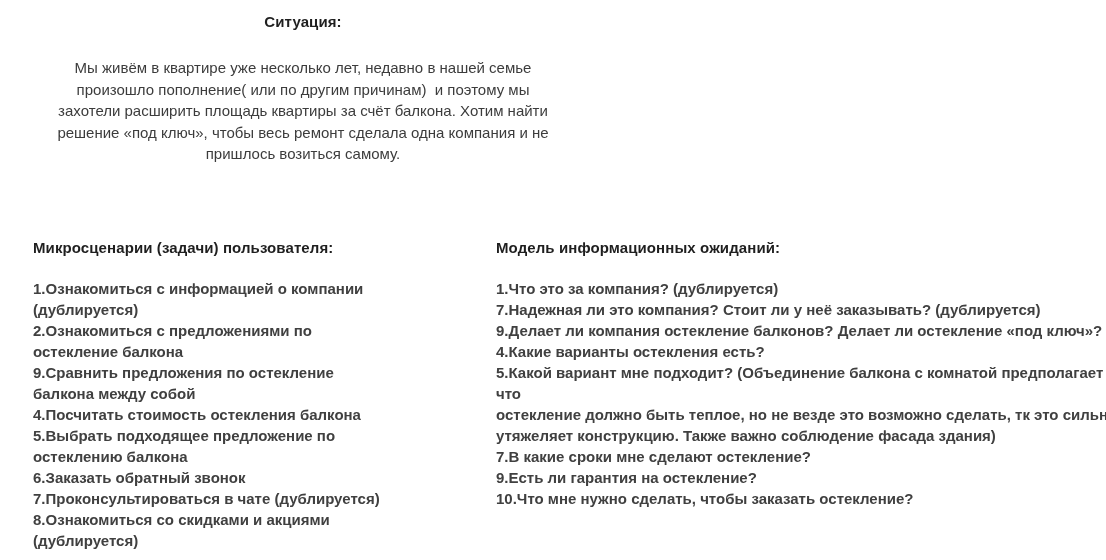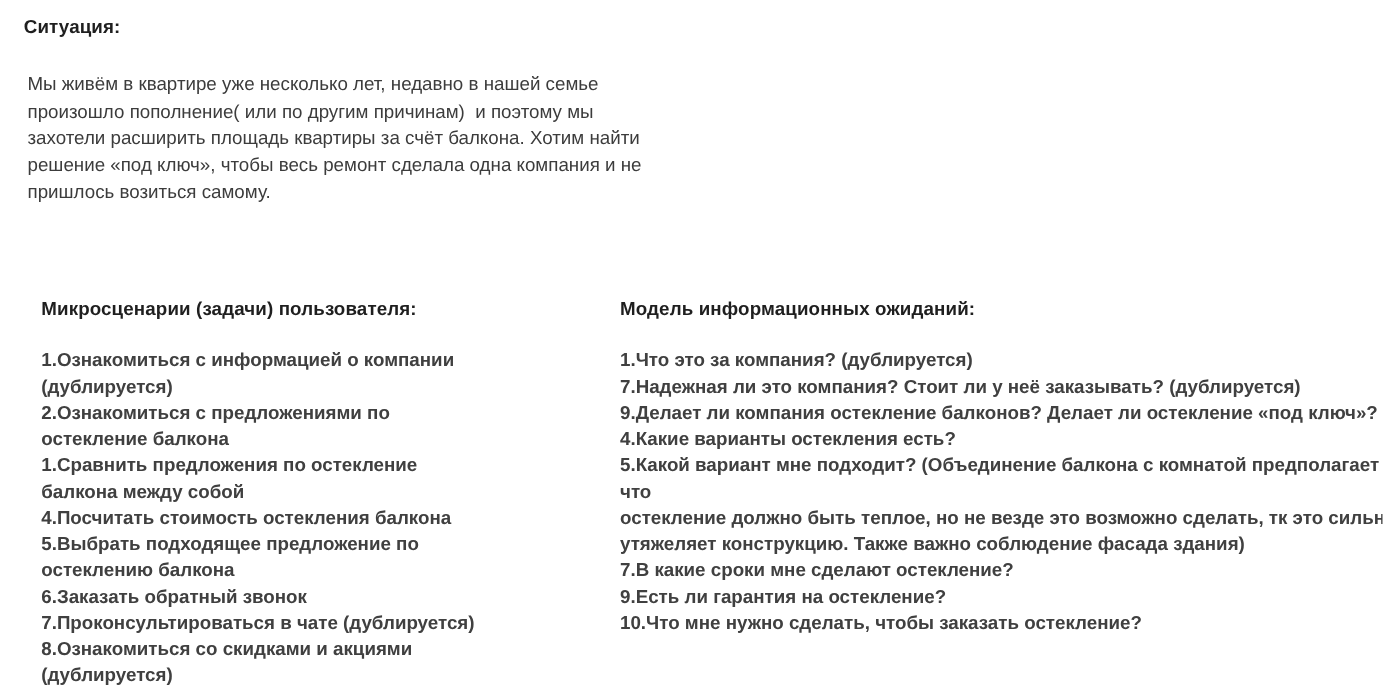--- a/index.html
+++ b/index.html
@@ -25,23 +25,24 @@
   .bodytext {
     margin: 3px;
     font-size: 15px;
     font-weight: 400;
     line-height: 21.5px;
     color: #3c3c3c;
     white-space: pre-wrap;
   }
   .situation {
     position: absolute;
-    left: 19px;
+    left: 33px;
     top: 11px;
     width: 540px;
+    text-align: center;
   }
   .situation .bodytext {
     margin-top: 25px;
   }
   .col {
     position: absolute;
     top: 237px;
   }
   .col-left {
     left: 33px;
@@ -76,21 +77,21 @@
 пришлось возиться самому.</p>
   </section>
 
   <section class="col col-left">
     <h2 class="heading">Микросценарии (задачи) пользователя:</h2>
     <div class="list">
       <div class="list-item">1.Ознакомиться с информацией о компании
 (дублируется)</div>
       <div class="list-item">2.Ознакомиться с предложениями по
 остекление балкона</div>
-      <div class="list-item">1.Сравнить предложения по остекление
+      <div class="list-item">9.Сравнить предложения по остекление
 балкона между собой</div>
       <div class="list-item">4.Посчитать стоимость остекления балкона</div>
       <div class="list-item">5.Выбрать подходящее предложение по
 остеклению балкона</div>
       <div class="list-item">6.Заказать обратный звонок</div>
       <div class="list-item">7.Проконсультироваться в чате (дублируется)</div>
       <div class="list-item">8.Ознакомиться со скидками и акциями
 (дублируется)</div>
     </div>
   </section>

